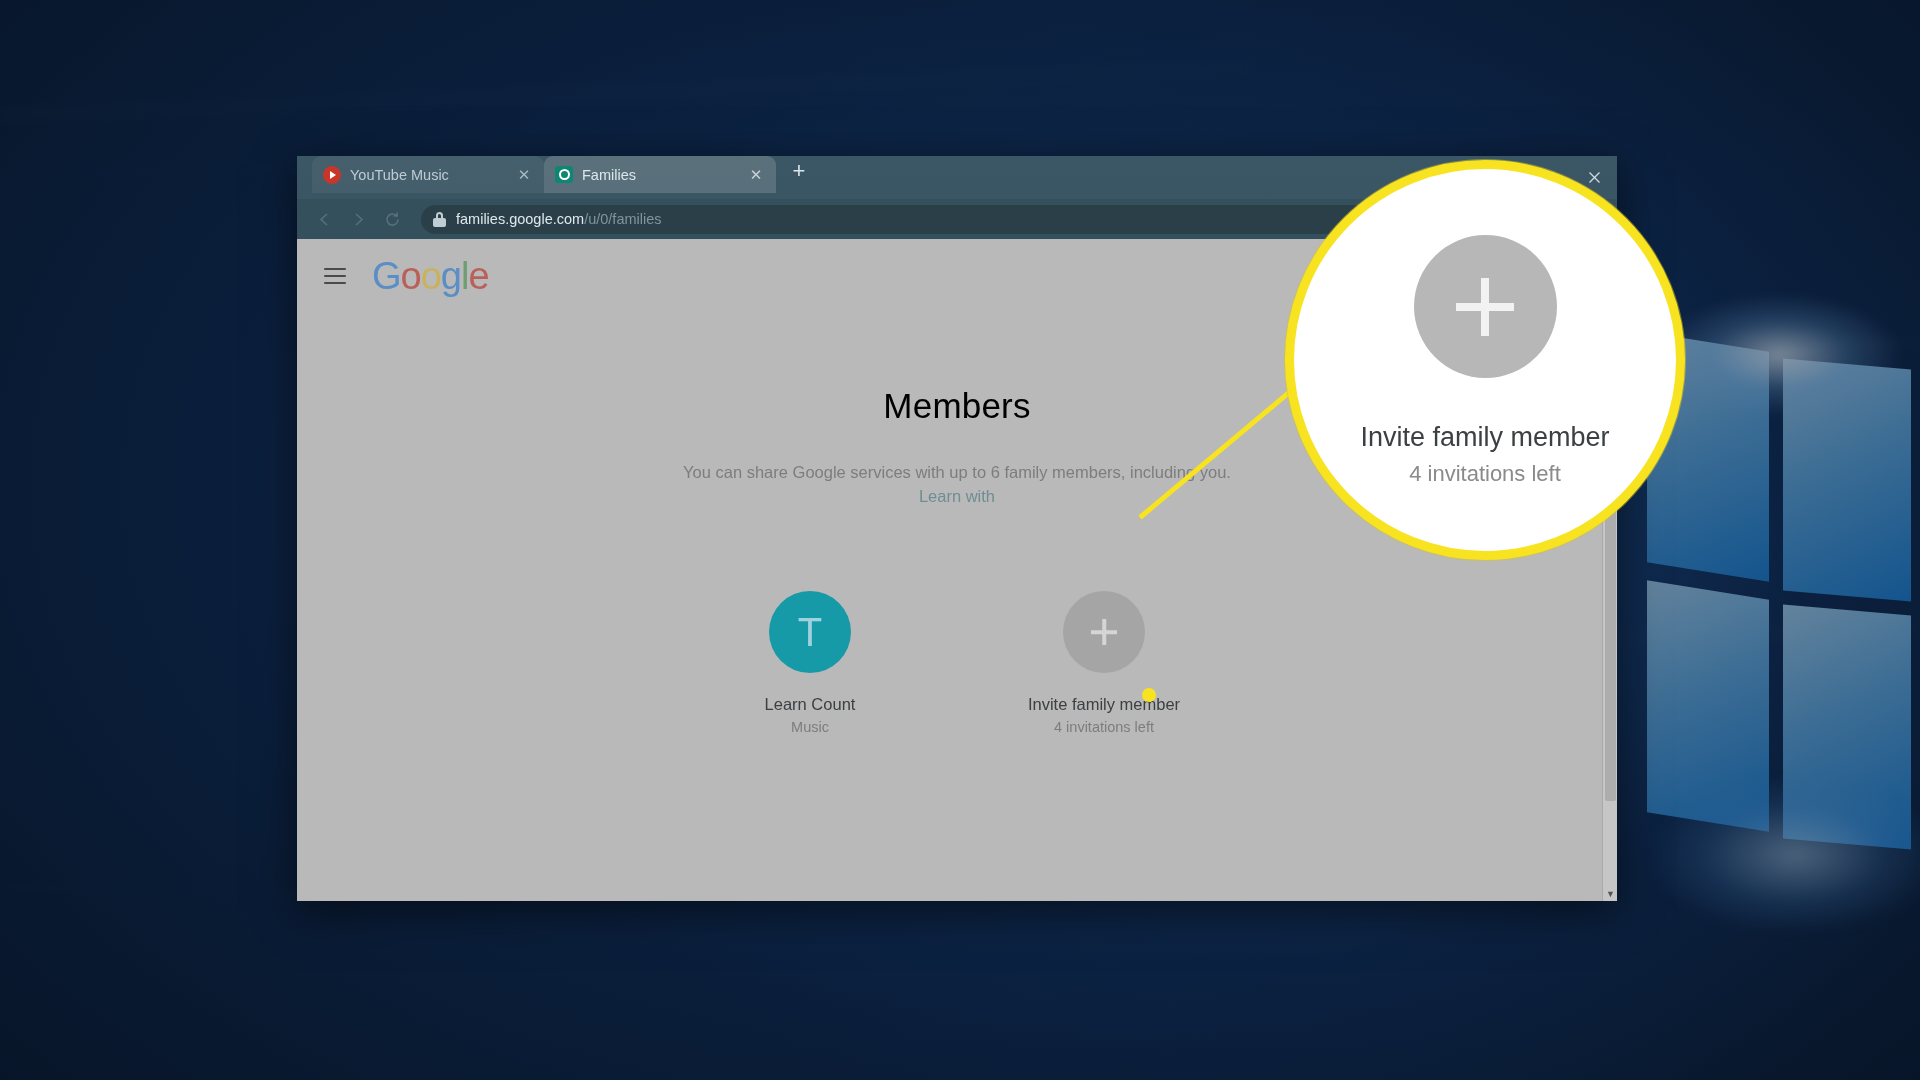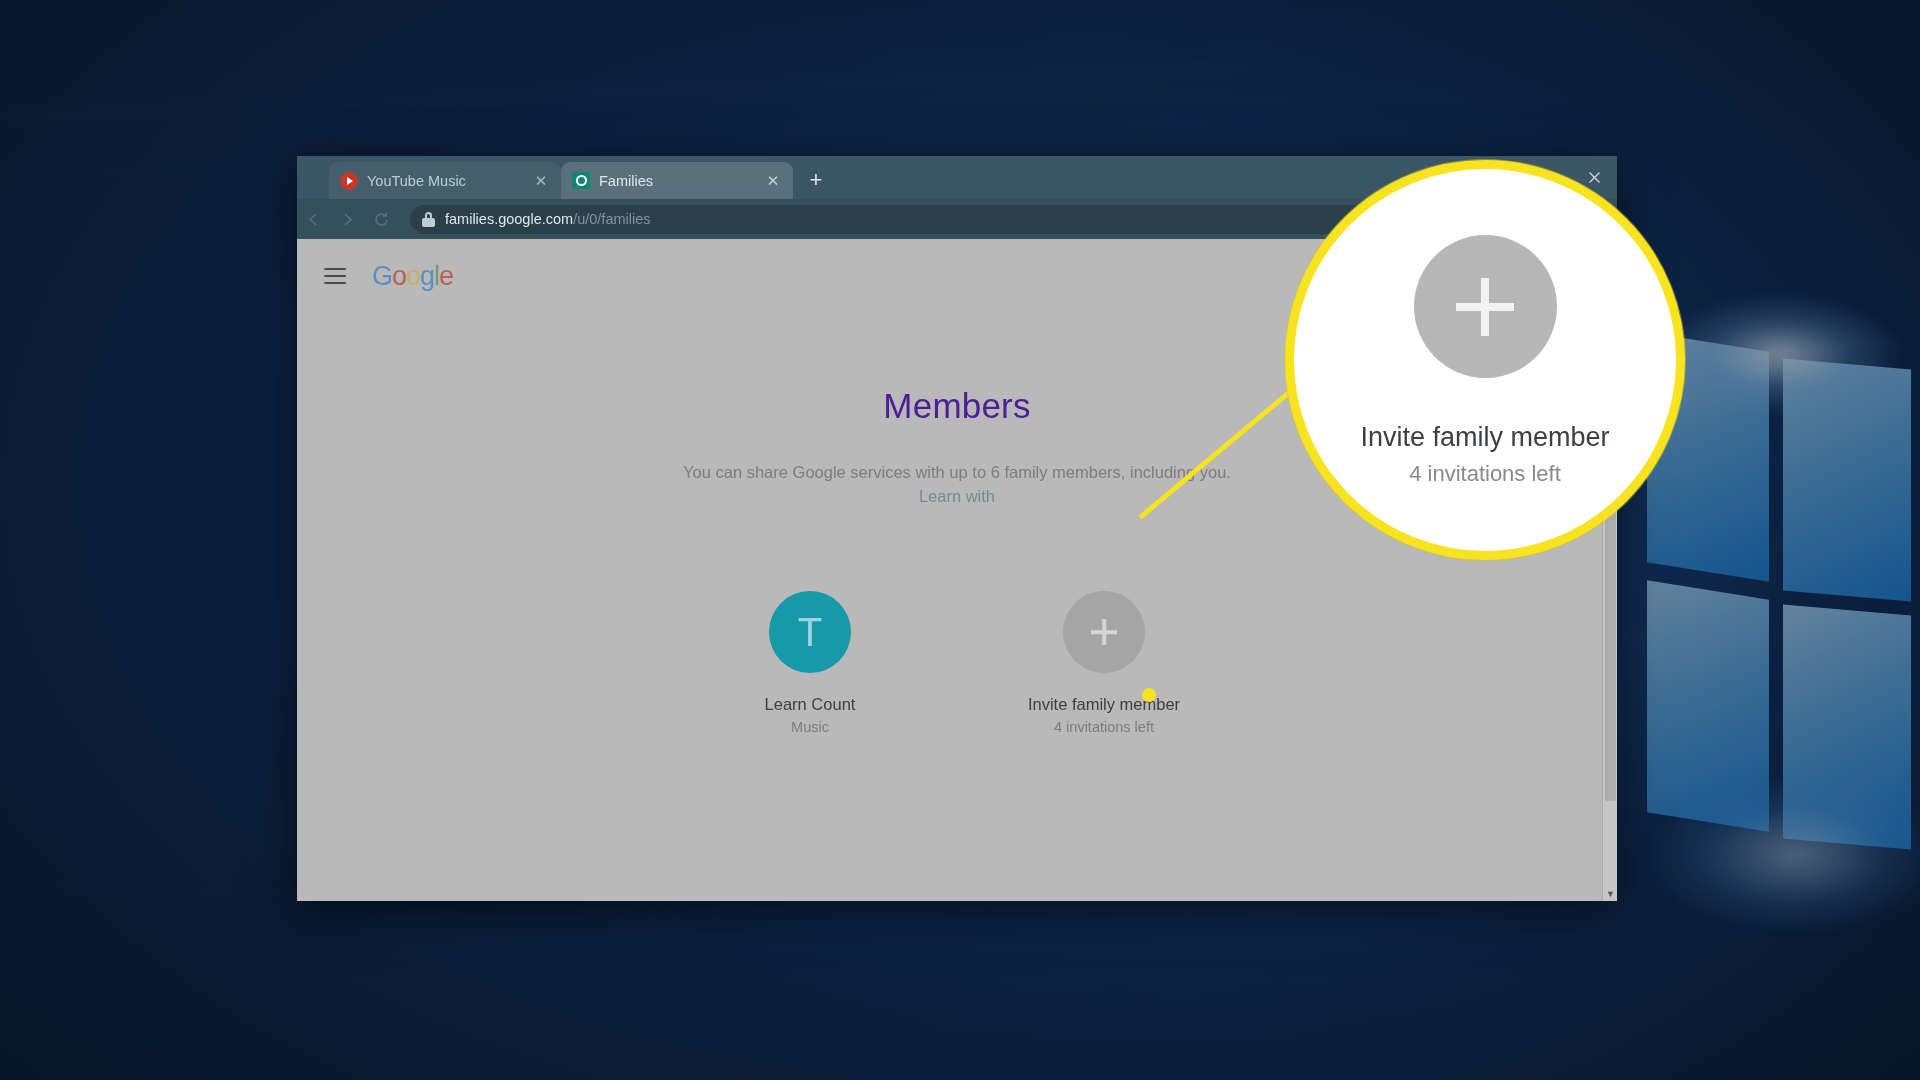--- a/index.html
+++ b/index.html
@@ -44,21 +44,21 @@
   
   #scrim{ position:absolute; inset:0; background:rgba(10,20,35,0.40); }
 
   
   #browser{
     position:absolute; left:297px; top:156px; width:1320px; height:745px;
     background:#36535f; box-shadow:0 10px 40px rgba(0,0,0,0.55);
   }
   #titlebar{
     height:43px; background:linear-gradient(180deg,#3b5664 0%, #3a5563 100%);
-    position:relative; display:flex; align-items:flex-end; padding-left:32px;
+    position:relative; display:flex; padding-left:15px;
   }
   .tab{
     height:37px; width:232px; display:flex; align-items:center; gap:9px;
     padding:0 11px; position:relative; border-radius:9px 9px 0 0; font-size:14.5px;
   }
   .tab.inactive{ background:rgba(255,255,255,0.055); color:#c9d6db; }
   .tab.active{ background:rgba(255,255,255,0.16); color:#e9f1f4; }
   .fav{ width:18px; height:18px; flex:0 0 18px; border-radius:50%; display:flex; align-items:center; justify-content:center;}
   .fav-yt{ background:#c8362a; }
   .fav-yt::after{ content:""; width:0;height:0;border-left:6px solid #fff;border-top:4px solid transparent;border-bottom:4px solid transparent; margin-left:2px;}
@@ -66,44 +66,44 @@
   .fav-fam::after{ content:""; width:7px;height:7px;border:2px solid #fff;border-radius:50%;}
   .tab-title{ flex:1; white-space:nowrap; overflow:hidden; text-overflow:ellipsis; opacity:.92;}
   .tab-close{ width:18px;height:18px; display:flex;align-items:center;justify-content:center;
      font-size:15px; line-height:1; opacity:.75; }
   #newtab{ width:30px;height:30px; display:flex;align-items:center;justify-content:center;
      color:#dbe6ea; font-size:22px; margin:0 0 4px 8px; font-weight:300; }
   #wincontrols{ position:absolute; right:0; top:0; height:43px; display:flex; }
   .wc{ width:46px; height:43px; display:flex; align-items:center; justify-content:center; color:#cfdde2; }
   .wc svg{ display:block; }
 
-  #navbar{ height:40px; background:#35505d; display:flex; align-items:center; padding:0 1px; gap:4px; }
+  #navbar{ height:40px; background:#35505d; display:flex; align-items:center; padding:0 12px; gap:4px; }
   .navbtn{ width:30px; height:30px; display:flex; align-items:center; justify-content:center; color:rgba(210,225,232,0.22); }
   #omnibox{
     flex:1; height:29px; margin-left:10px; background:#2b3f49; border-radius:15px;
     display:flex; align-items:center; padding:0 12px; gap:10px; position:relative;
   }
   #lock{ width:13px; height:15px; position:relative; flex:0 0 13px; }
   #lock .body{ position:absolute; bottom:0; left:0; width:13px; height:9px; background:#c0cdd2; border-radius:2px;}
   #lock .shack{ position:absolute; top:0; left:3px; width:7px; height:7px; border:2px solid #c0cdd2; border-bottom:none; border-radius:4px 4px 0 0;}
   #url{ font-size:14.5px; color:#7f949d; white-space:nowrap; }
   #url .host{ color:#dfe9ed; }
   #star{ color:#93a6ae; font-size:16px; margin-left:auto; }
 
   
   #page{ position:relative; height:calc(745px - 43px - 40px); background:#b9b9b9; overflow:hidden; }
   #ghead{ height:74px; display:flex; align-items:center; padding-left:27px; gap:26px; }
   #burger{ width:22px; display:flex; flex-direction:column; gap:5px; }
   #burger i{ display:block; height:2px; background:#4a4a4a; border-radius:1px; }
-  #glogo{ font-size:27px; letter-spacing:-1px; font-family:"Liberation Sans", sans-serif; }
+  #glogo{ font-size:38px; letter-spacing:-1px; font-family:"Liberation Sans", sans-serif; }
   #glogo b{ font-weight:400; }
   .gb{color:#5a8ec4;} .gr{color:#b9605a;} .gy{color:#c9b25e;} .gg{color:#6d9e74;}
 
   #content{ text-align:center; }
-  #members-title{ font-size:35px; font-weight:400; color:#4c1d95; margin-top:73px; letter-spacing:.2px; }
+  #members-title{ font-size:35px; font-weight:400; color:#000000; margin-top:73px; letter-spacing:.2px; }
   #members-sub{ font-size:16.5px; color:#7d7d7d; margin-top:37px; }
   #learn-more{ font-size:16.5px; color:#6f8d92; margin-top:5px; display:inline-block; }
 
   #member-row{ display:flex; justify-content:center; gap:94px; margin-top:85px; }
   .member{ width:200px; display:flex; flex-direction:column; align-items:center; }
   .av{ width:82px; height:82px; border-radius:50%; position:relative; overflow:hidden;
        display:flex; align-items:center; justify-content:center; }
   .av-dog{ background:#4a4a48; }
   .av-dog .bg{ position:absolute; inset:0;
      background:linear-gradient(150deg,#6c6a63 0%,#55534d 30%,#3a3a38 62%,#2b2b2a 100%); }

